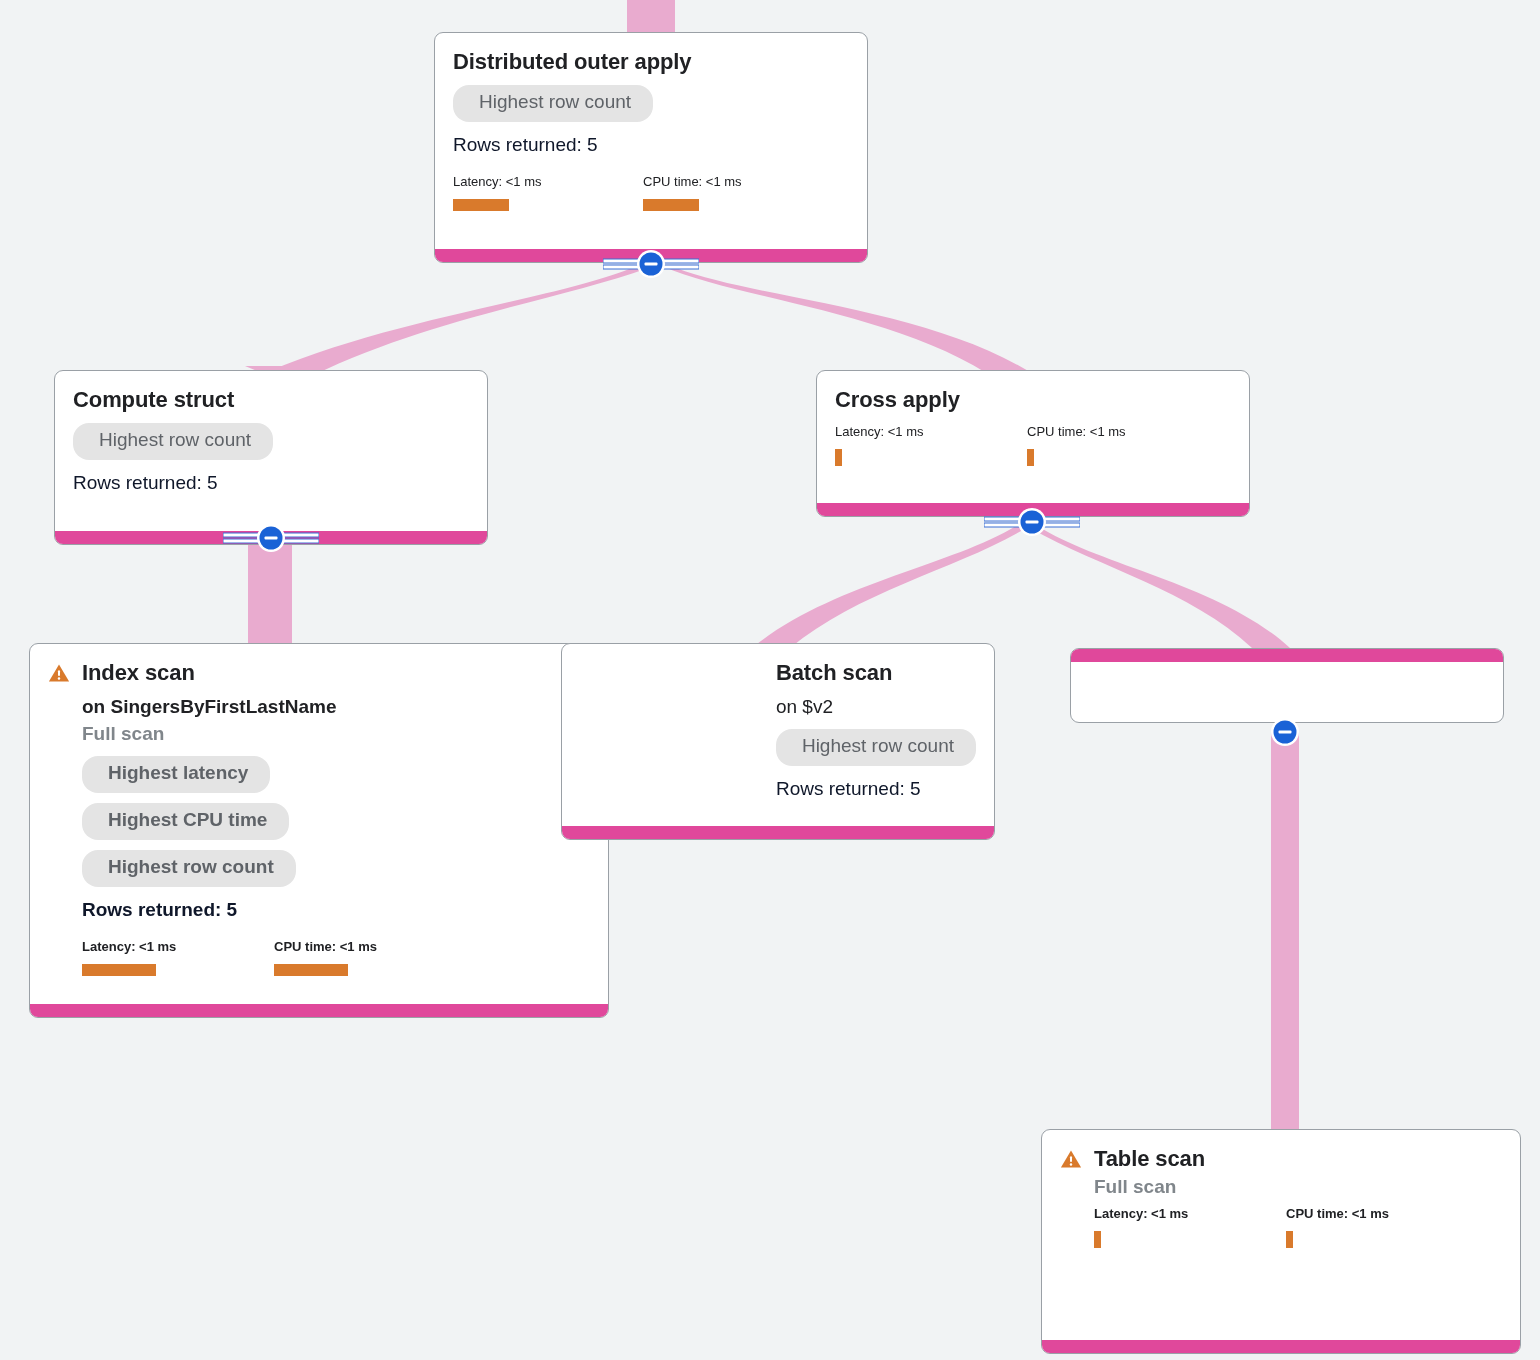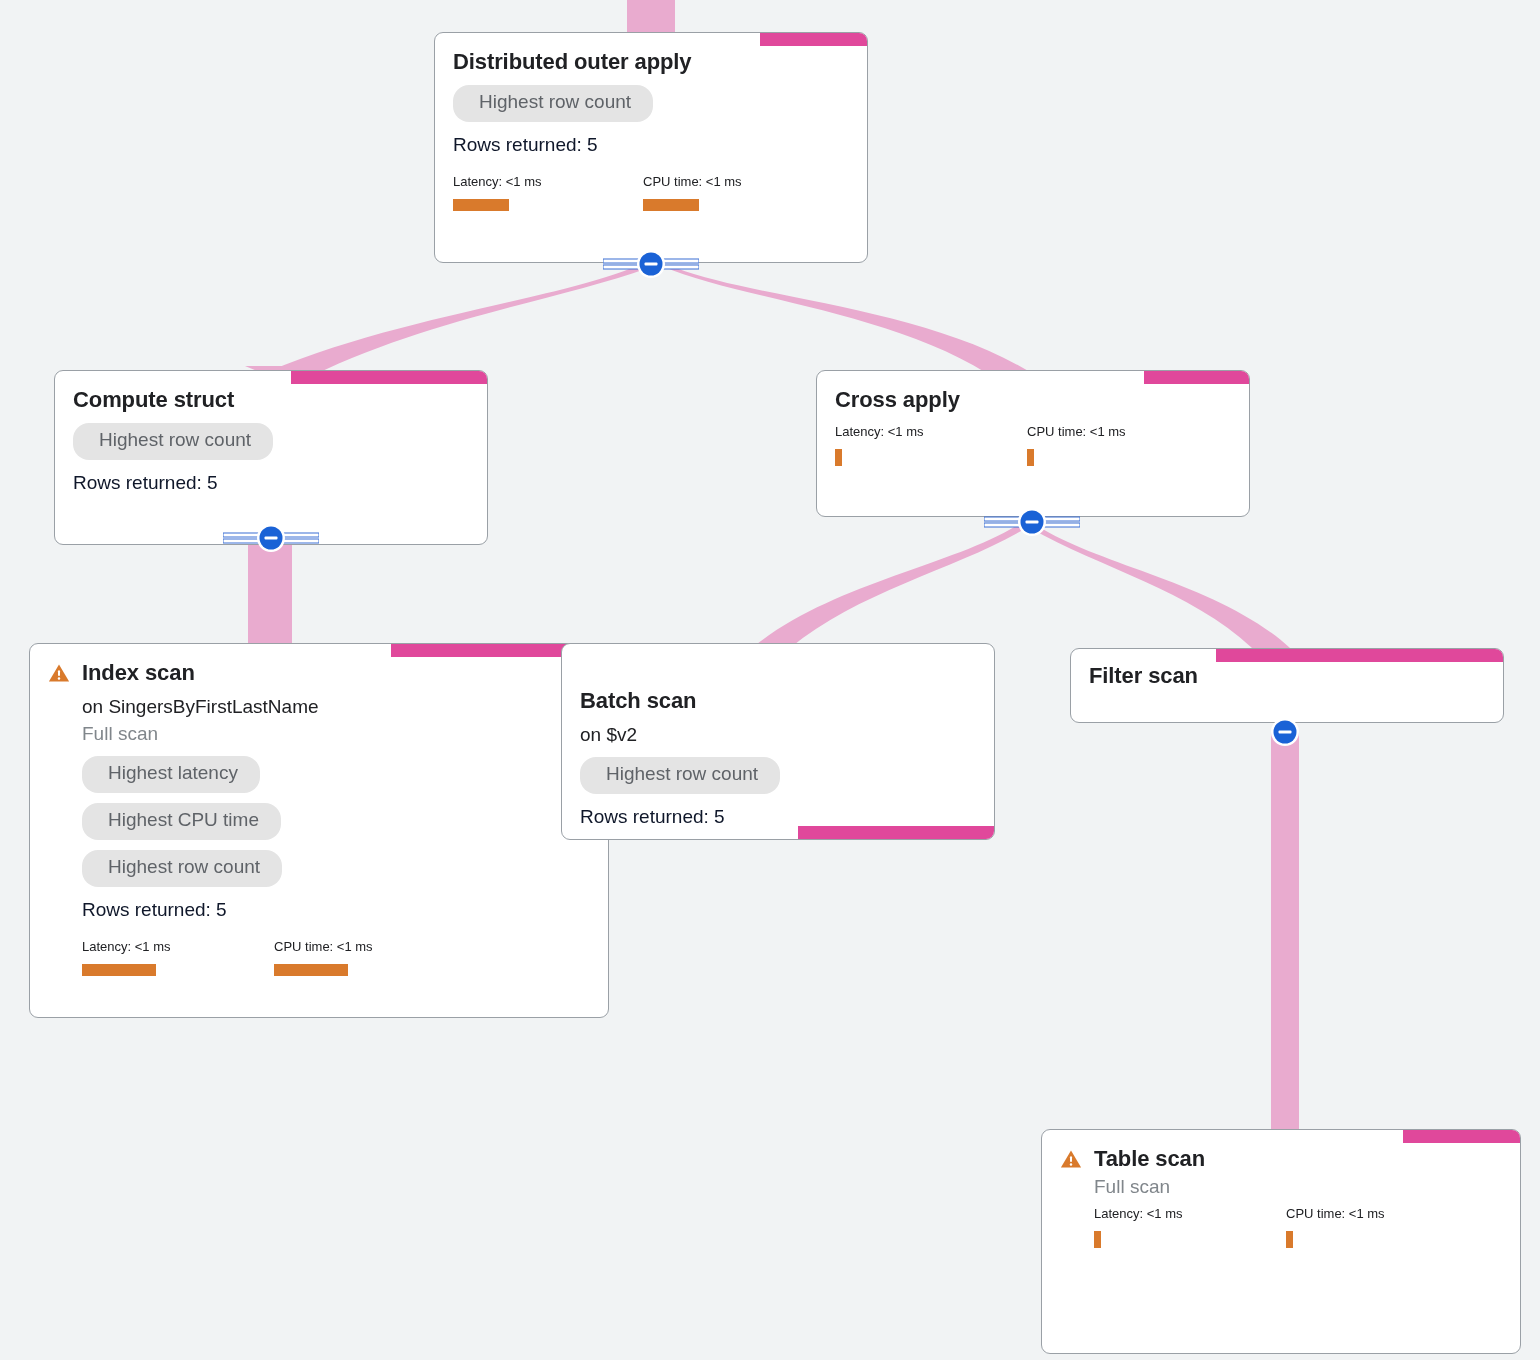--- a/index.html
+++ b/index.html
@@ -23,21 +23,21 @@
     pointer-events: none;
   }
   .node {
     position: absolute;
     box-sizing: border-box;
     background: #ffffff;
     border: 1px solid #9aa0a6;
     border-radius: 9px;
     overflow: hidden;
     display: flex;
-    flex-direction: row;
+    flex-direction: column;
   }
   .node-body {
     flex: 1 1 auto;
     padding: 16px 18px 10px 18px;
     display: flex;
     flex-direction: column;
   }
   .node-accent {
     flex: 0 0 auto;
     height: 13px;
@@ -108,21 +108,21 @@
     font-size: 13px;
     color: #202124;
     line-height: 22px;
     white-space: nowrap;
   }
   .metric-bar {
     height: 12px;
     background: #d97a2c;
     margin-top: 6px;
   }
-  .indent { padding-left: 34px; }
+  .indent { padding-left: 34px; font-weight: bold; }
   .badge {
     position: absolute;
     width: 30px;
     height: 30px;
     margin-left: -15px;
     margin-top: -15px;
     z-index: 6;
   }
   .badge-stripes {
     position: absolute;
@@ -287,25 +287,20 @@
         <span class="node-title">Batch scan</span>
       </div>
       <div class="node-sub">on $v2</div>
       <span class="chip">Highest row count</span>
       <div class="rows">Rows returned: 5</div>
     </div>
     <div class="node-accent"></div>
   </div>
 
   <div class="node" style="left:1070px; top:648px; width:434px; height:75px;">
-    <div class="node-body" style="padding:14px 18px 6px 18px;">
-      <div class="title-row">
-        <span class="node-title">Filter scan</span>
-      </div>
-    </div>
     <div class="node-accent"></div>
   </div>
 
   <svg class="badge" style="left:1285px; top:732px;" viewBox="0 0 30 30">
     <circle cx="15" cy="15" r="14" fill="#ffffff"></circle>
     <circle cx="15" cy="15" r="11.5" fill="#1a62d6"></circle>
     <rect x="8.5" y="13.6" width="13" height="2.8" rx="1" fill="#ffffff"></rect>
   </svg>
 
   <div class="node" style="left:1041px; top:1129px; width:480px; height:225px;">

